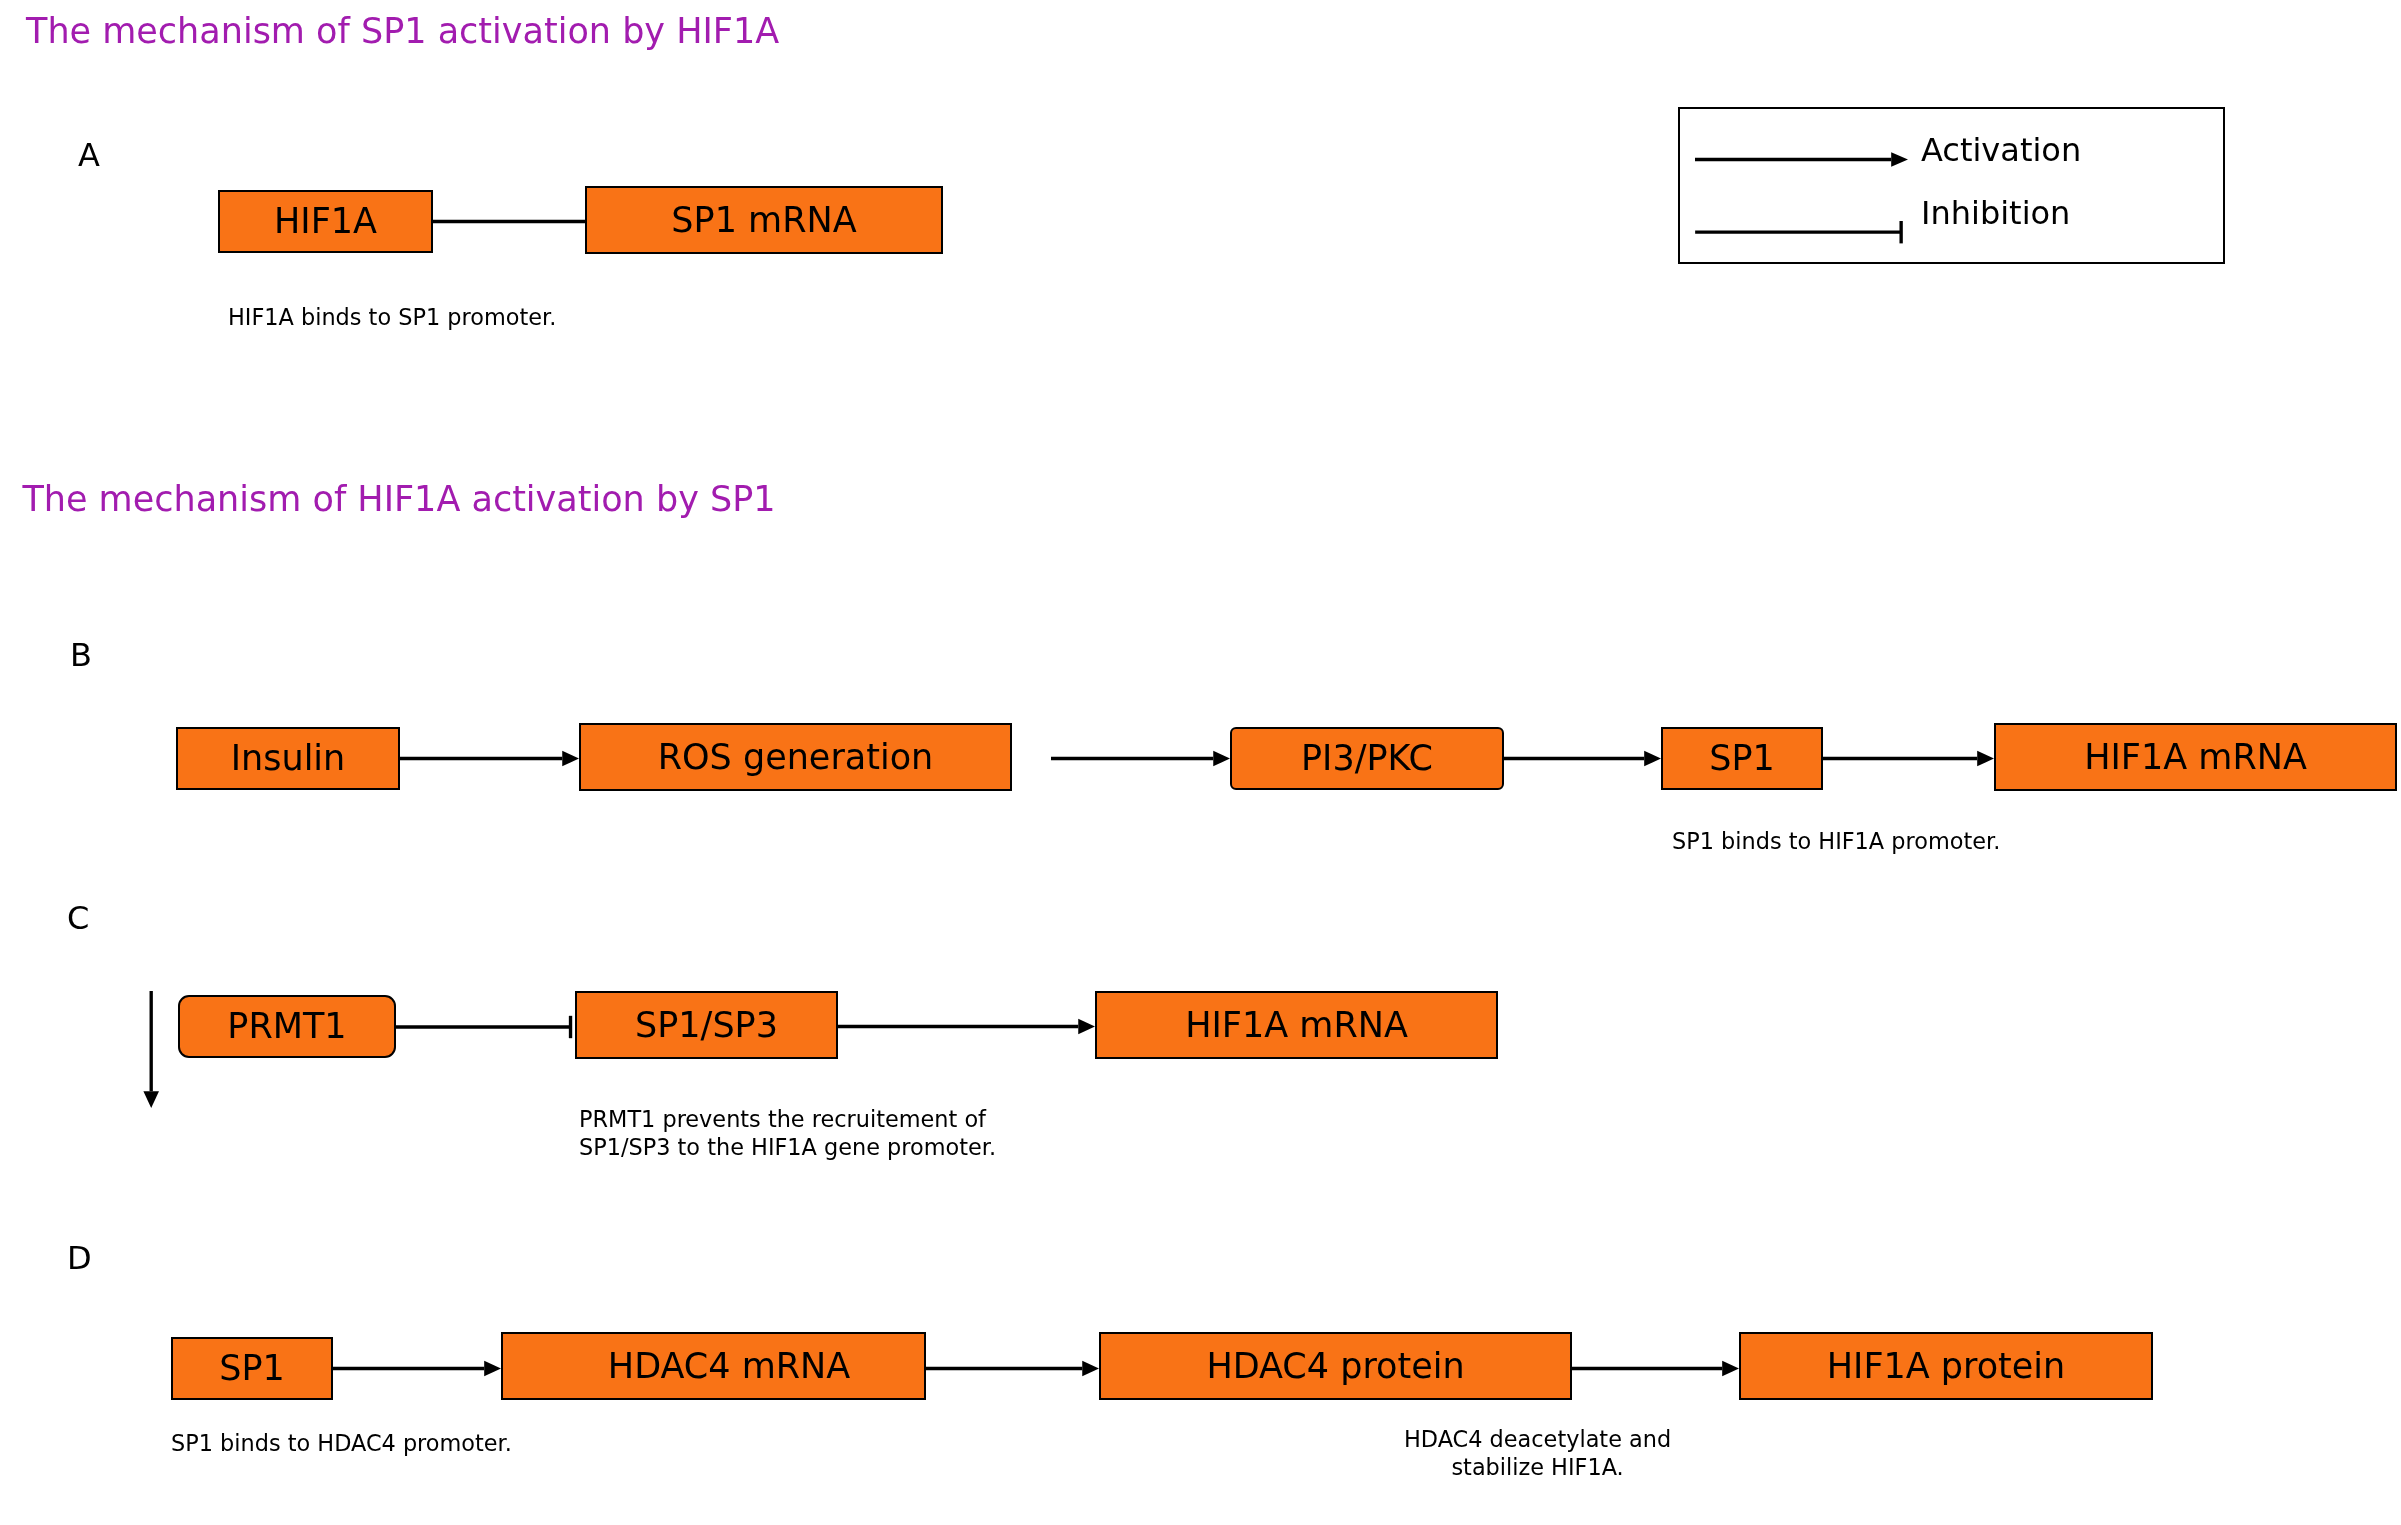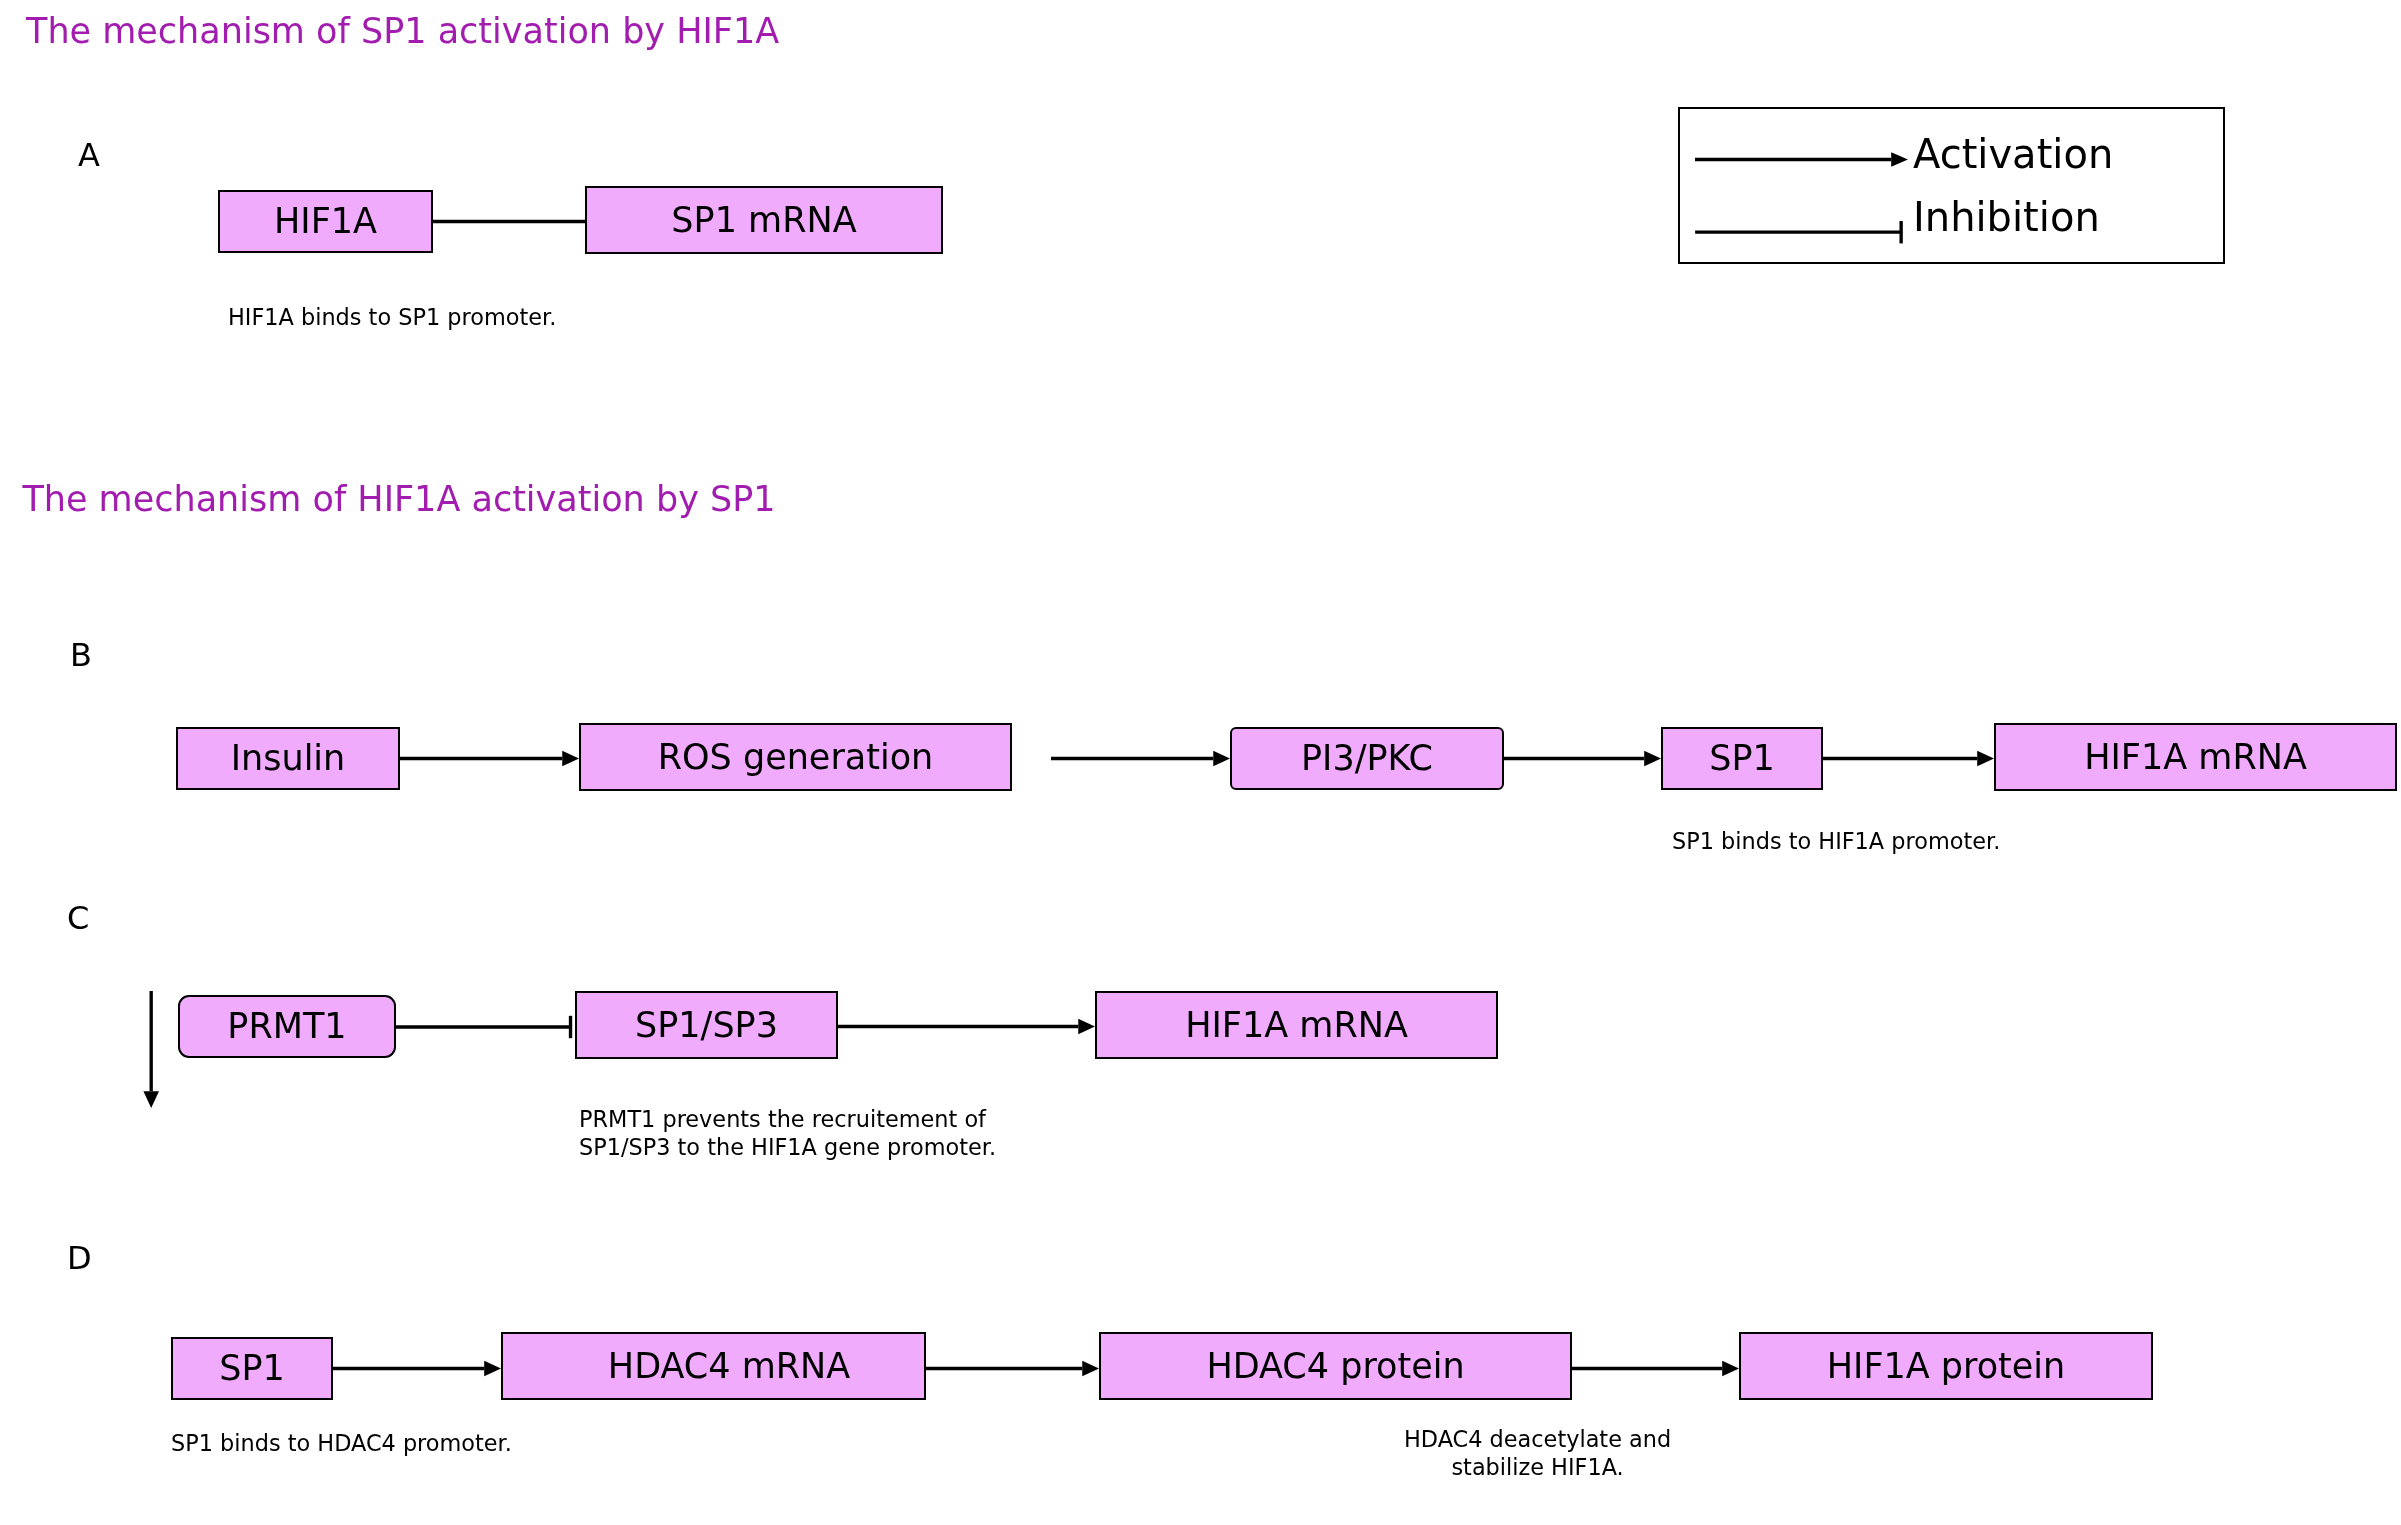--- a/index.html
+++ b/index.html
@@ -27,21 +27,21 @@
     color: #a21caf;
   }
   .panel-letter {
     font-size: 32px;
     line-height: 1;
     color: #000;
   }
   .node {
     box-sizing: border-box;
     border: 2.8px solid #000;
-    background: #f0abfc;
+    background: #f97316;
     display: flex;
     align-items: center;
     justify-content: center;
     padding: 0 9px;
     font-size: 35px;
     line-height: 1;
     white-space: nowrap;
     color: #000;
   }
   .caption {
@@ -49,24 +49,25 @@
     line-height: 1.25;
     white-space: pre-line;
     color: #000;
   }
   .legend-box {
     box-sizing: border-box;
     border: 2.8px solid #000;
     background: #fff;
   }
   .legend-label {
-    font-size: 40px;
+    font-size: 32px;
     line-height: 1;
     white-space: nowrap;
     color: #000;
+    margin-left: 8px;
   }
   svg { display: block; overflow: visible; }
   .stroke { stroke: #000; stroke-width: 6; fill: none; }
 </style>
 </head>
 <body>
 
 <div id="canvas">
 
   <div class="abs section-title" style="left:26px; top:12.3px;">The mechanism of SP1 activation by HIF1A</div>

